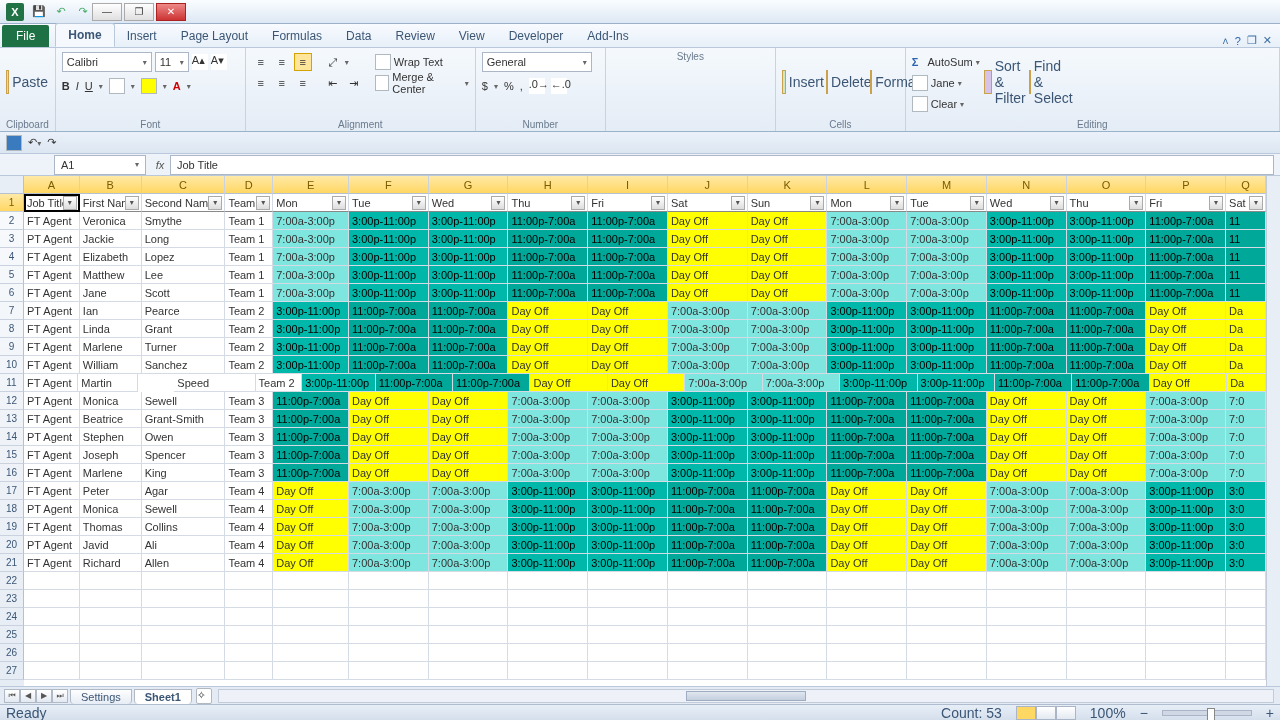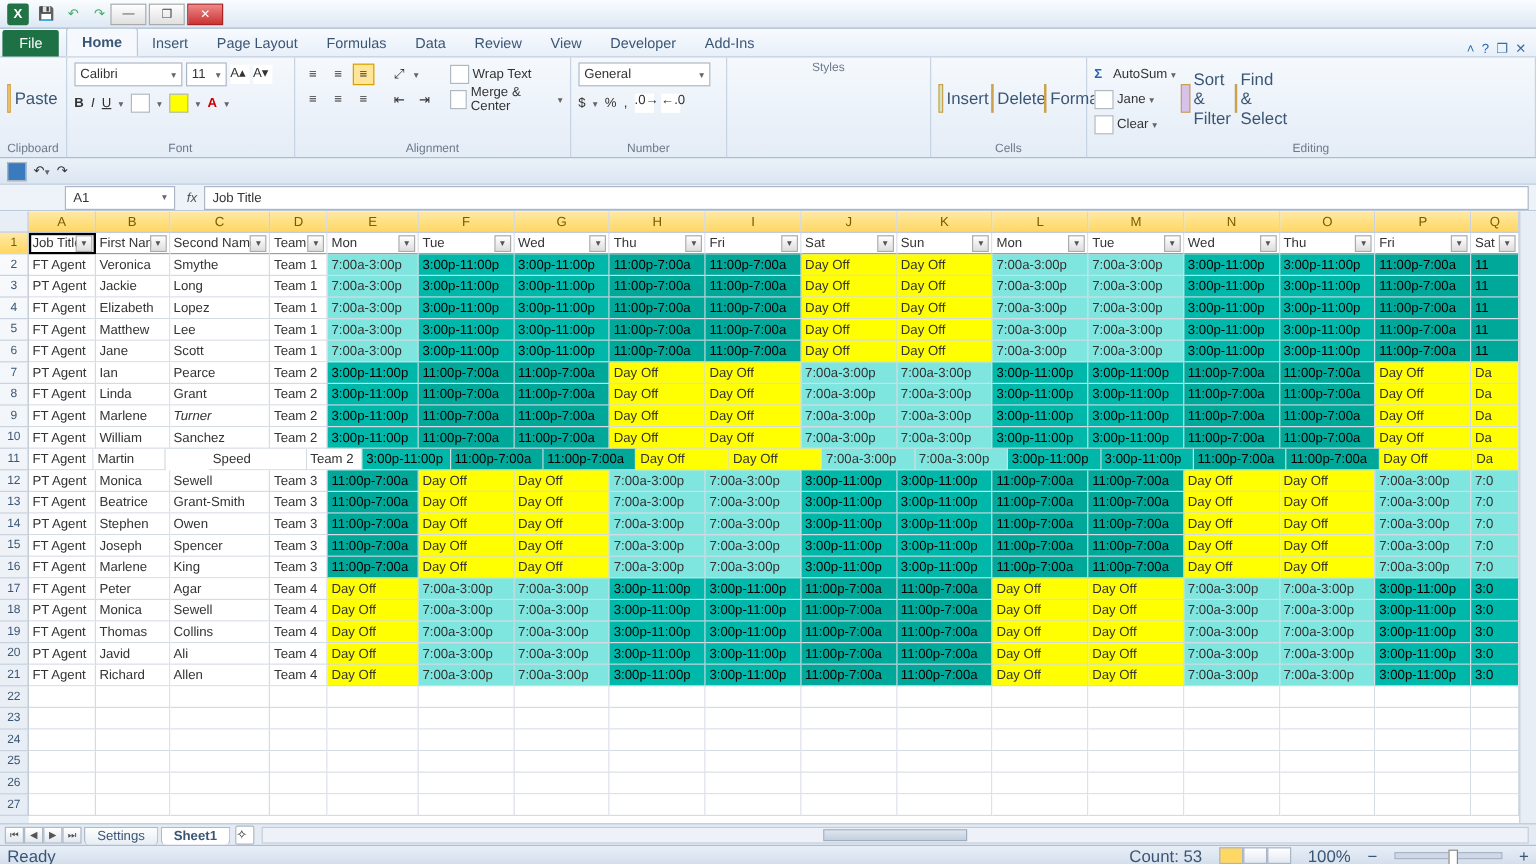--- a/index.html
+++ b/index.html
@@ -484,21 +484,21 @@
         <div class="cell c-a" style="width: 80px;">3:00p-11:00p</div>
         <div class="cell c-a" style="width: 80px;">3:00p-11:00p</div>
         <div class="cell c-n" style="width: 80px;">11:00p-7:00a</div>
         <div class="cell c-n" style="width: 80px;">11:00p-7:00a</div>
         <div class="cell c-o" style="width: 80px;">Day Off</div>
         <div class="cell c-o" style="width: 40px;">Da</div>
       </div>
       <div class="row ">
         <div class="cell c-w" style="width: 56px;">FT Agent</div>
         <div class="cell c-w" style="width: 62px;">Marlene</div>
-        <div class="cell c-w" style="width: 84px; font-style: italic;">Turner</div>
+        <div class="cell c-w" style="width: 84px;">Turner</div>
         <div class="cell c-w" style="width: 48px;">Team 2</div>
         <div class="cell c-a" style="width: 76px;">3:00p-11:00p</div>
         <div class="cell c-n" style="width: 80px;">11:00p-7:00a</div>
         <div class="cell c-n" style="width: 80px;">11:00p-7:00a</div>
         <div class="cell c-o" style="width: 80px;">Day Off</div>
         <div class="cell c-o" style="width: 80px;">Day Off</div>
         <div class="cell c-m" style="width: 80px;">7:00a-3:00p</div>
         <div class="cell c-m" style="width: 80px;">7:00a-3:00p</div>
         <div class="cell c-a" style="width: 80px;">3:00p-11:00p</div>
         <div class="cell c-a" style="width: 80px;">3:00p-11:00p</div>

